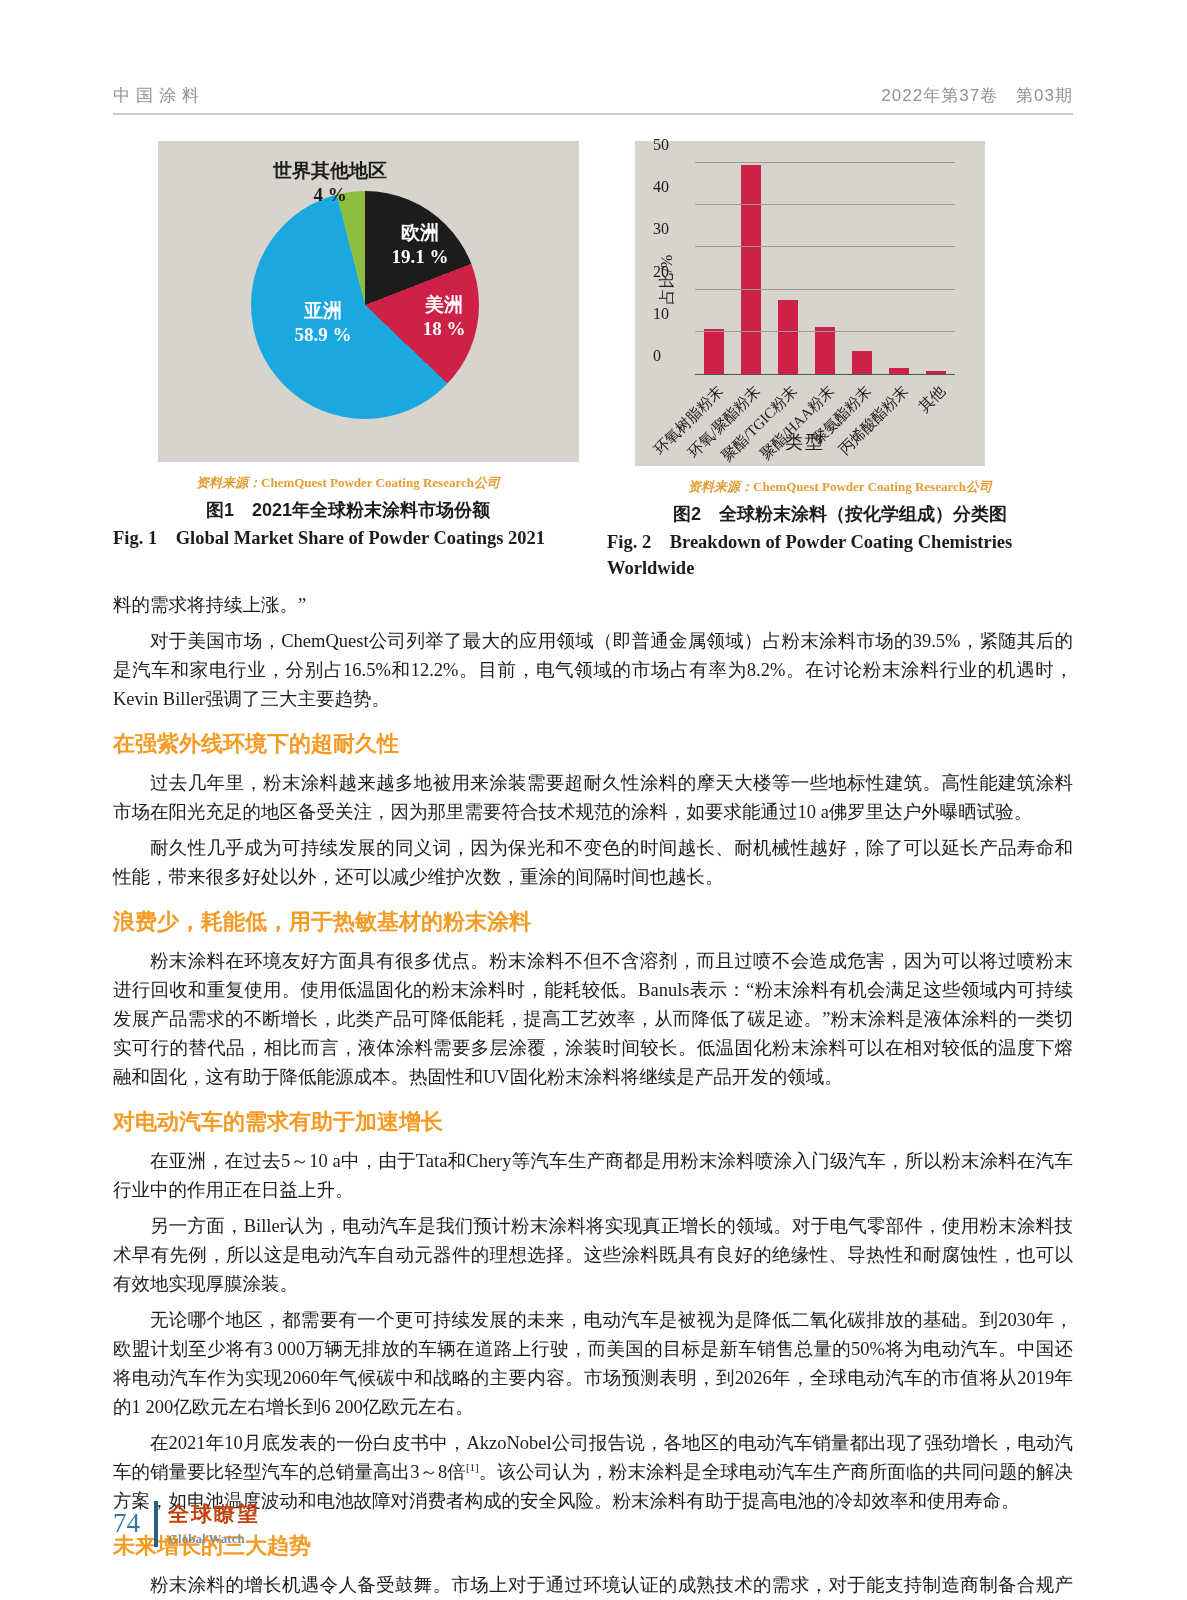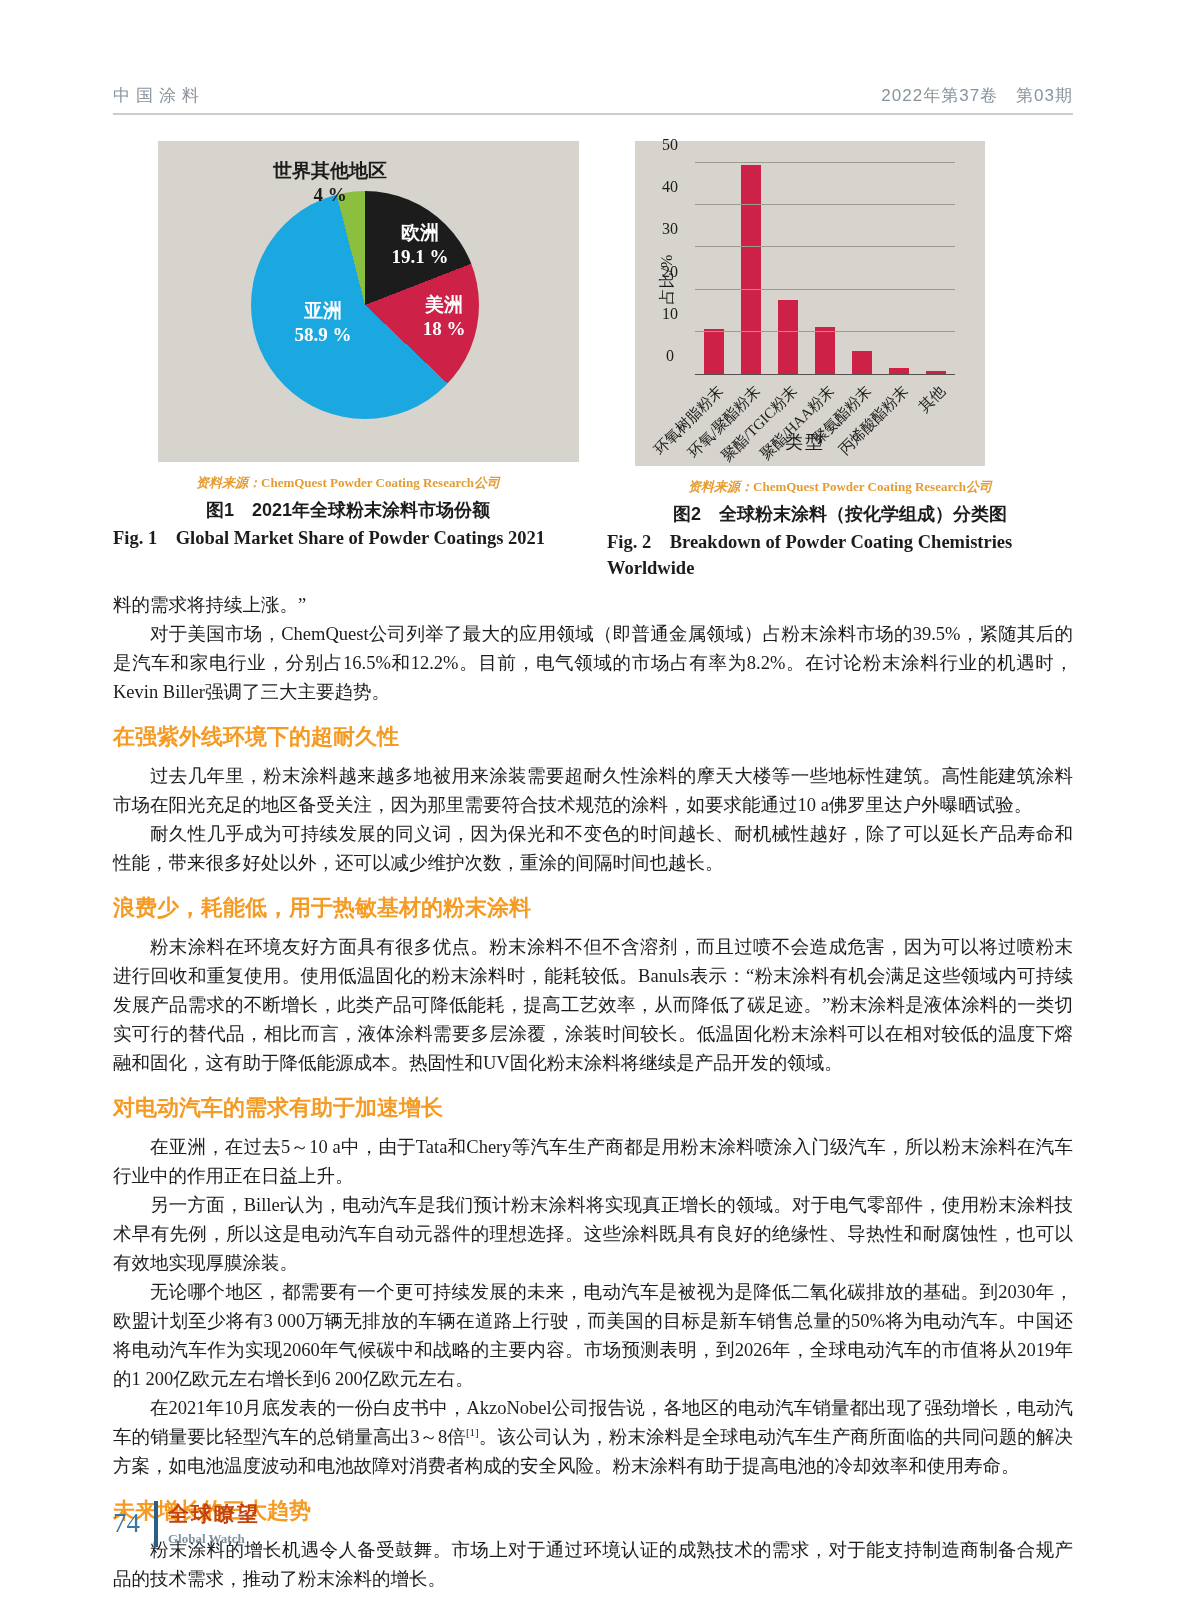--- a/index.html
+++ b/index.html
@@ -33,21 +33,21 @@
   .pie-circle { position:absolute; left:93px; top:50px; width:228px; height:228px; border-radius:50%; }
   .pie-label { position:absolute; transform:translate(-50%,-50%); text-align:center;
     font-weight:bold; font-size:19px; line-height:24px; white-space:nowrap; }
   .pie-label.white { color:#ffffff; }
   .pie-label.dark { color:#1c1c1c; }
 
   
   .bar-plot { position:absolute; left:60px; top:22px; width:260px; height:212px;
     border-bottom:1.5px solid #55534f; }
   .gridline { position:absolute; left:0; width:100%; height:1px; background:#9d9a94; }
-  .ytick { position:absolute; left:-42px; width:34px; text-align:center; font-size:16px;
+  .ytick { position:absolute; left:-42px; width:34px; text-align:left; font-size:16px;
     color:#1c1c1c; transform:translateY(-50%); font-family:"Liberation Serif",serif; }
   .bars { position:absolute; left:0; bottom:0; width:100%; height:100%;
     display:flex; align-items:flex-end; justify-content:space-around; }
   .bar { width:20px; }
   .bar-xlabel { position:absolute; top:calc(100% + 8px); width:150px; text-align:right;
     font-size:15px; color:#1c1c1c; transform-origin:100% 0; transform:rotate(-45deg);
     white-space:nowrap; }
   .y-axis-title { position:absolute; left:8px; top:128px; transform:rotate(-90deg);
     transform-origin:center; font-size:16px; white-space:nowrap; }
   .x-axis-title { position:absolute; left:150px; bottom:12px; font-size:18px; letter-spacing:2px; }
@@ -55,21 +55,21 @@
   
   .src-line { margin-top:12px; text-align:center; color:#e59c33; font-size:13px;
     font-weight:bold; font-style:italic; }
   .src-line .latin { font-style:normal; }
   .cap-cn { margin-top:6px; text-align:center; font-weight:bold; font-size:18px;
     font-family:"Liberation Sans","DejaVu Sans",sans-serif; }
   .cap-en { margin-top:3px; text-align:left; font-weight:bold; font-size:18.5px; line-height:26px; }
 
   
   .body-text { margin-top:10px; font-size:18.5px; line-height:29px; text-align:justify; }
-  .para { text-indent:2em; }
+  .para { text-indent:2em;margin-top:7px; }
   .para.no-indent { text-indent:0; }
   .sec-heading { color:#f59a23; font-weight:bold; font-size:22px;
     font-family:"Liberation Sans","DejaVu Sans",sans-serif;
     margin:15px 0 11px 0; text-indent:0; }
   sup { font-size:11px; line-height:0; }
 
   
   .float-spacer { float:right; width:1px; height:32px; }
 
   

